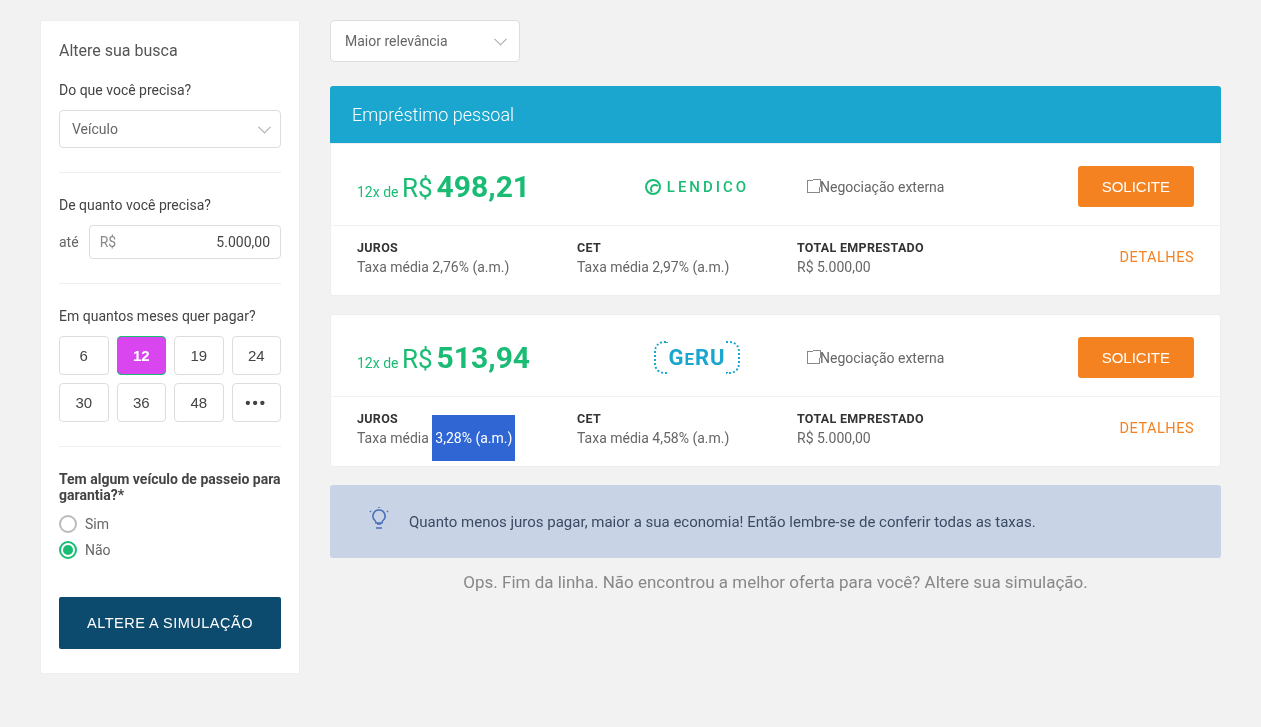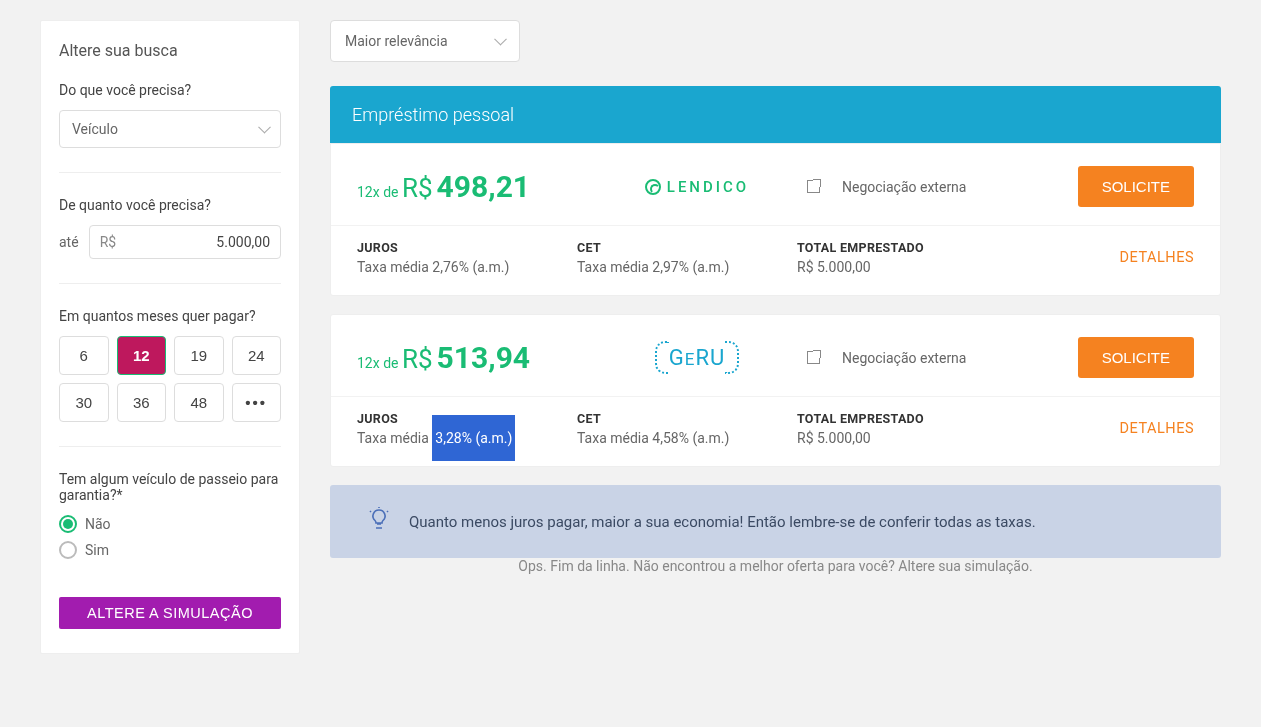--- a/index.html
+++ b/index.html
@@ -42,35 +42,35 @@
     padding: 8px 10px; display: flex; justify-content: space-between;
     font-size: 14px; color: #444;
   }
   .amount-input .cur { color: #888; }
   .months-grid { display: grid; grid-template-columns: repeat(4, 1fr); gap: 8px; }
   .month-btn {
     border: 1px solid #ddd; border-radius: 4px; background: #fff;
     padding: 10px 0; font-size: 15px; color: #444; cursor: pointer;
     text-align: center;
   }
-  .month-btn.active { background: #be185d; color: #fff; border-color: #1abc74; font-weight: 600; }
+  .month-btn.active { background: #d946ef; color: #fff; border-color: #1abc74; font-weight: 600; }
   .month-btn.more { letter-spacing: 2px; font-weight: bold; }
   .radio-row { display: flex; align-items: center; gap: 8px; margin-bottom: 8px; cursor: pointer; }
   .radio {
     width: 18px; height: 18px; border: 2px solid #bbb; border-radius: 50%;
     display: inline-flex; align-items: center; justify-content: center;
   }
   .radio.checked { border-color: #1abc74; }
   .radio.checked::after {
     content: ""; width: 10px; height: 10px; background: #1abc74; border-radius: 50%;
   }
   .radio-label { color: #666; }
   .sim-btn {
-    width: 100%; margin-top: 30px; background: #a21caf; color: #fff;
-    border: none; padding: 8px 0; font-size: 14.5px; letter-spacing: 0.5px;
+    width: 100%; margin-top: 30px; background: #0c4a6e; color: #fff;
+    border: none; padding: 18px 0; font-size: 14.5px; letter-spacing: 0.5px;
     cursor: pointer; border-radius: 2px;
   }
   
   .main { flex: 1; }
   .sort-wrap { margin-bottom: 24px; }
   .sort-select {
     border: 1px solid #ddd; background: #fff; padding: 12px 44px 12px 14px;
     font-size: 14px; color: #666; border-radius: 4px; display: inline-block;
     position: relative; min-width: 190px;
   }
@@ -93,29 +93,29 @@
     gap: 20px;
   }
   .price-col { min-width: 230px; }
   .installments { color: #1abc74; font-size: 14px; font-weight: 400; }
   .price { color: #1abc74; font-size: 30px; font-weight: 700; display: inline; }
   .price .rs { font-size: 26px; font-weight: 400; margin-right: 4px; }
   .logo-col { flex: 0 0 180px; display: flex; align-items: flex-end; justify-content: center; }
   .lendico-logo { color: #1abc74; font-size: 15px; letter-spacing: 3px; font-weight: 500; display: flex; align-items: center; gap: 6px; }
   .lendico-logo .circ { width: 16px; height: 16px; border: 2px solid #1abc74; border-radius: 50%; position: relative; }
   .lendico-logo .circ::after { content: ""; position: absolute; left: 3px; top: 3px; width: 6px; height: 6px; border: 2px solid #1abc74; border-radius: 50%; border-right-color: transparent; border-bottom-color: transparent; }
-  .geru-logo { color: #1aa6cf; font-size: 22px; font-weight: 400; letter-spacing: 1px; position: relative; padding: 4px 14px; }
+  .geru-logo { color: #1aa6cf; font-size: 22px; font-weight: 700; letter-spacing: 1px; position: relative; padding: 4px 14px; }
   .geru-logo .u { position: relative; }
   .geru-logo::before, .geru-logo::after {
     content: ""; position: absolute; top: 0; bottom: 0; width: 12px;
     border: 2px dotted #1aa6cf;
   }
   .geru-logo::before { left: 0; border-right: none; border-radius: 10px 0 0 10px; }
   .geru-logo::after { right: 0; border-left: none; border-radius: 0 10px 10px 0; }
-  .neg-col { flex: 1; color: #666; font-size: 14px; display: flex; align-items: center; gap: 22px; }
+  .neg-col { flex: 1; color: #666; font-size: 14px; display: flex; align-items: center; gap: 0; }
   .ext-icon { width: 13px; height: 13px; border: 1.2px solid #888; position: relative; display: inline-block; }
   .ext-icon::after { content: ""; position: absolute; right: -2px; top: -2px; width: 7px; height: 7px; border-top: 1.2px solid #888; border-right: 1.2px solid #888; background: #fff; }
   .solicite {
     background: #f58220; color: #fff; border: none; padding: 12px 24px;
     font-size: 15px; border-radius: 3px; cursor: pointer;
   }
   .card-bottom {
     display: flex; padding: 14px 26px 20px; border-top: 1px solid #f2f2f2;
     align-items: flex-start;
   }
@@ -123,21 +123,21 @@
   .stat-label { font-size: 12.5px; font-weight: 700; color: #333; letter-spacing: 0.3px; }
   .stat-value { font-size: 14px; color: #666; margin-top: 4px; }
   .stat-value .hl { background: #2f66d4; color: #fff; padding: 15px 3px; }
   .detalhes { margin-left: auto; color: #f58220; font-size: 14.5px; letter-spacing: 0.5px; cursor: pointer; align-self: center; }
   .tip-box {
     background: #c9d3e6; border-radius: 3px; padding: 22px 37px;
     display: flex; align-items: center; gap: 18px; color: #3b4a63;
     font-size: 15px; margin-top: 6px;
   }
   .bulb { color: #4b6fb8; font-size: 22px; }
-  .end-line { text-align: center; color: #888; font-size: 14px; margin-top: 0; }
+  .end-line { text-align: center; color: #888; font-size: 17px; margin-top: 14px; }
 </style>
 </head>
 <body>
 
 <div class="layout">
 
   <aside class="sidebar">
     <h2>Altere sua busca</h2>
 
     <div class="field-group">
@@ -166,28 +166,28 @@
           <button class="month-btn">19</button>
           <button class="month-btn">24</button>
           <button class="month-btn">30</button>
           <button class="month-btn">36</button>
           <button class="month-btn">48</button>
           <button class="month-btn more">•••</button>
         </div>
     </div>
 
     <div>
-      <label class="field-label" style="font-weight:400;">Tem algum veículo de passeio para garantia?*</label>
+      <label class="field-label" style="font-weight:700;">Tem algum veículo de passeio para garantia?*</label>
+      <div class="radio-row">
+        <span class="radio"></span>
+        <span class="radio-label">Sim</span>
+      </div>
       <div class="radio-row">
         <span class="radio checked"></span>
         <span class="radio-label">Não</span>
-      </div>
-      <div class="radio-row">
-        <span class="radio"></span>
-        <span class="radio-label">Sim</span>
       </div>
     </div>
 
     <button class="sim-btn">ALTERE A SIMULAÇÃO</button>
   </aside>
 
   <main class="main">
     <div class="sort-wrap">
       <div class="sort-select">Maior relevância</div>
     </div>

